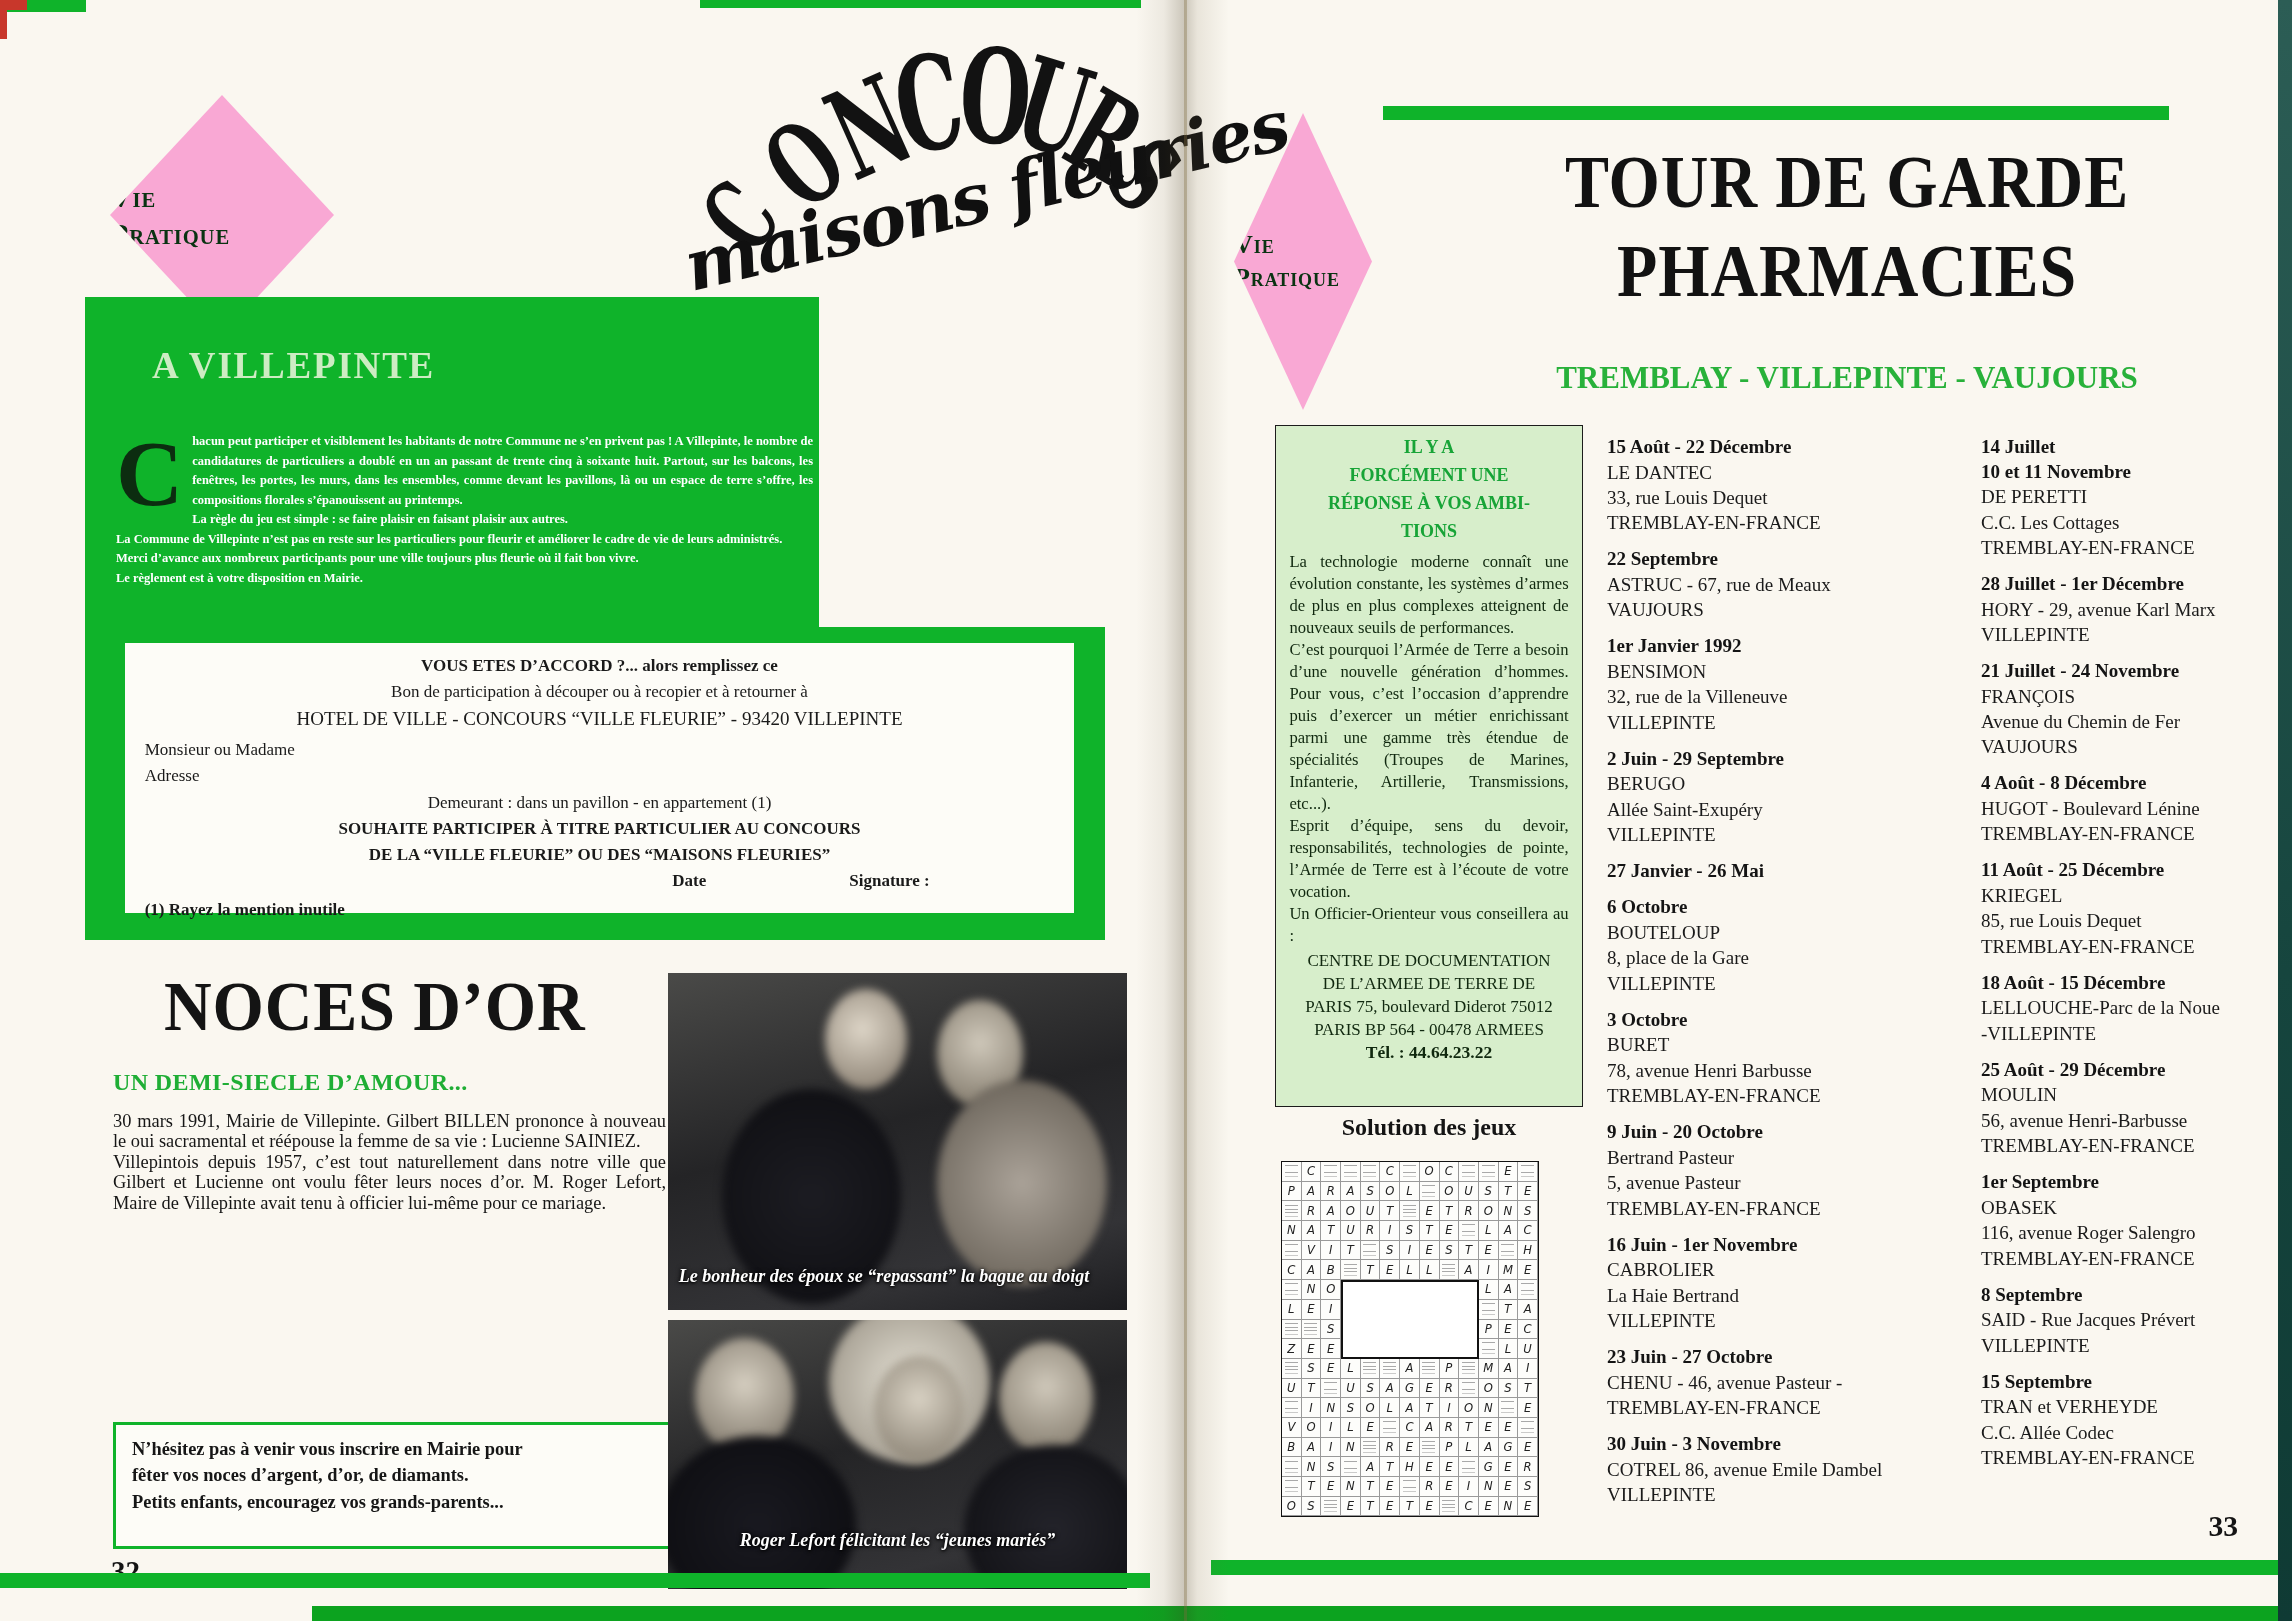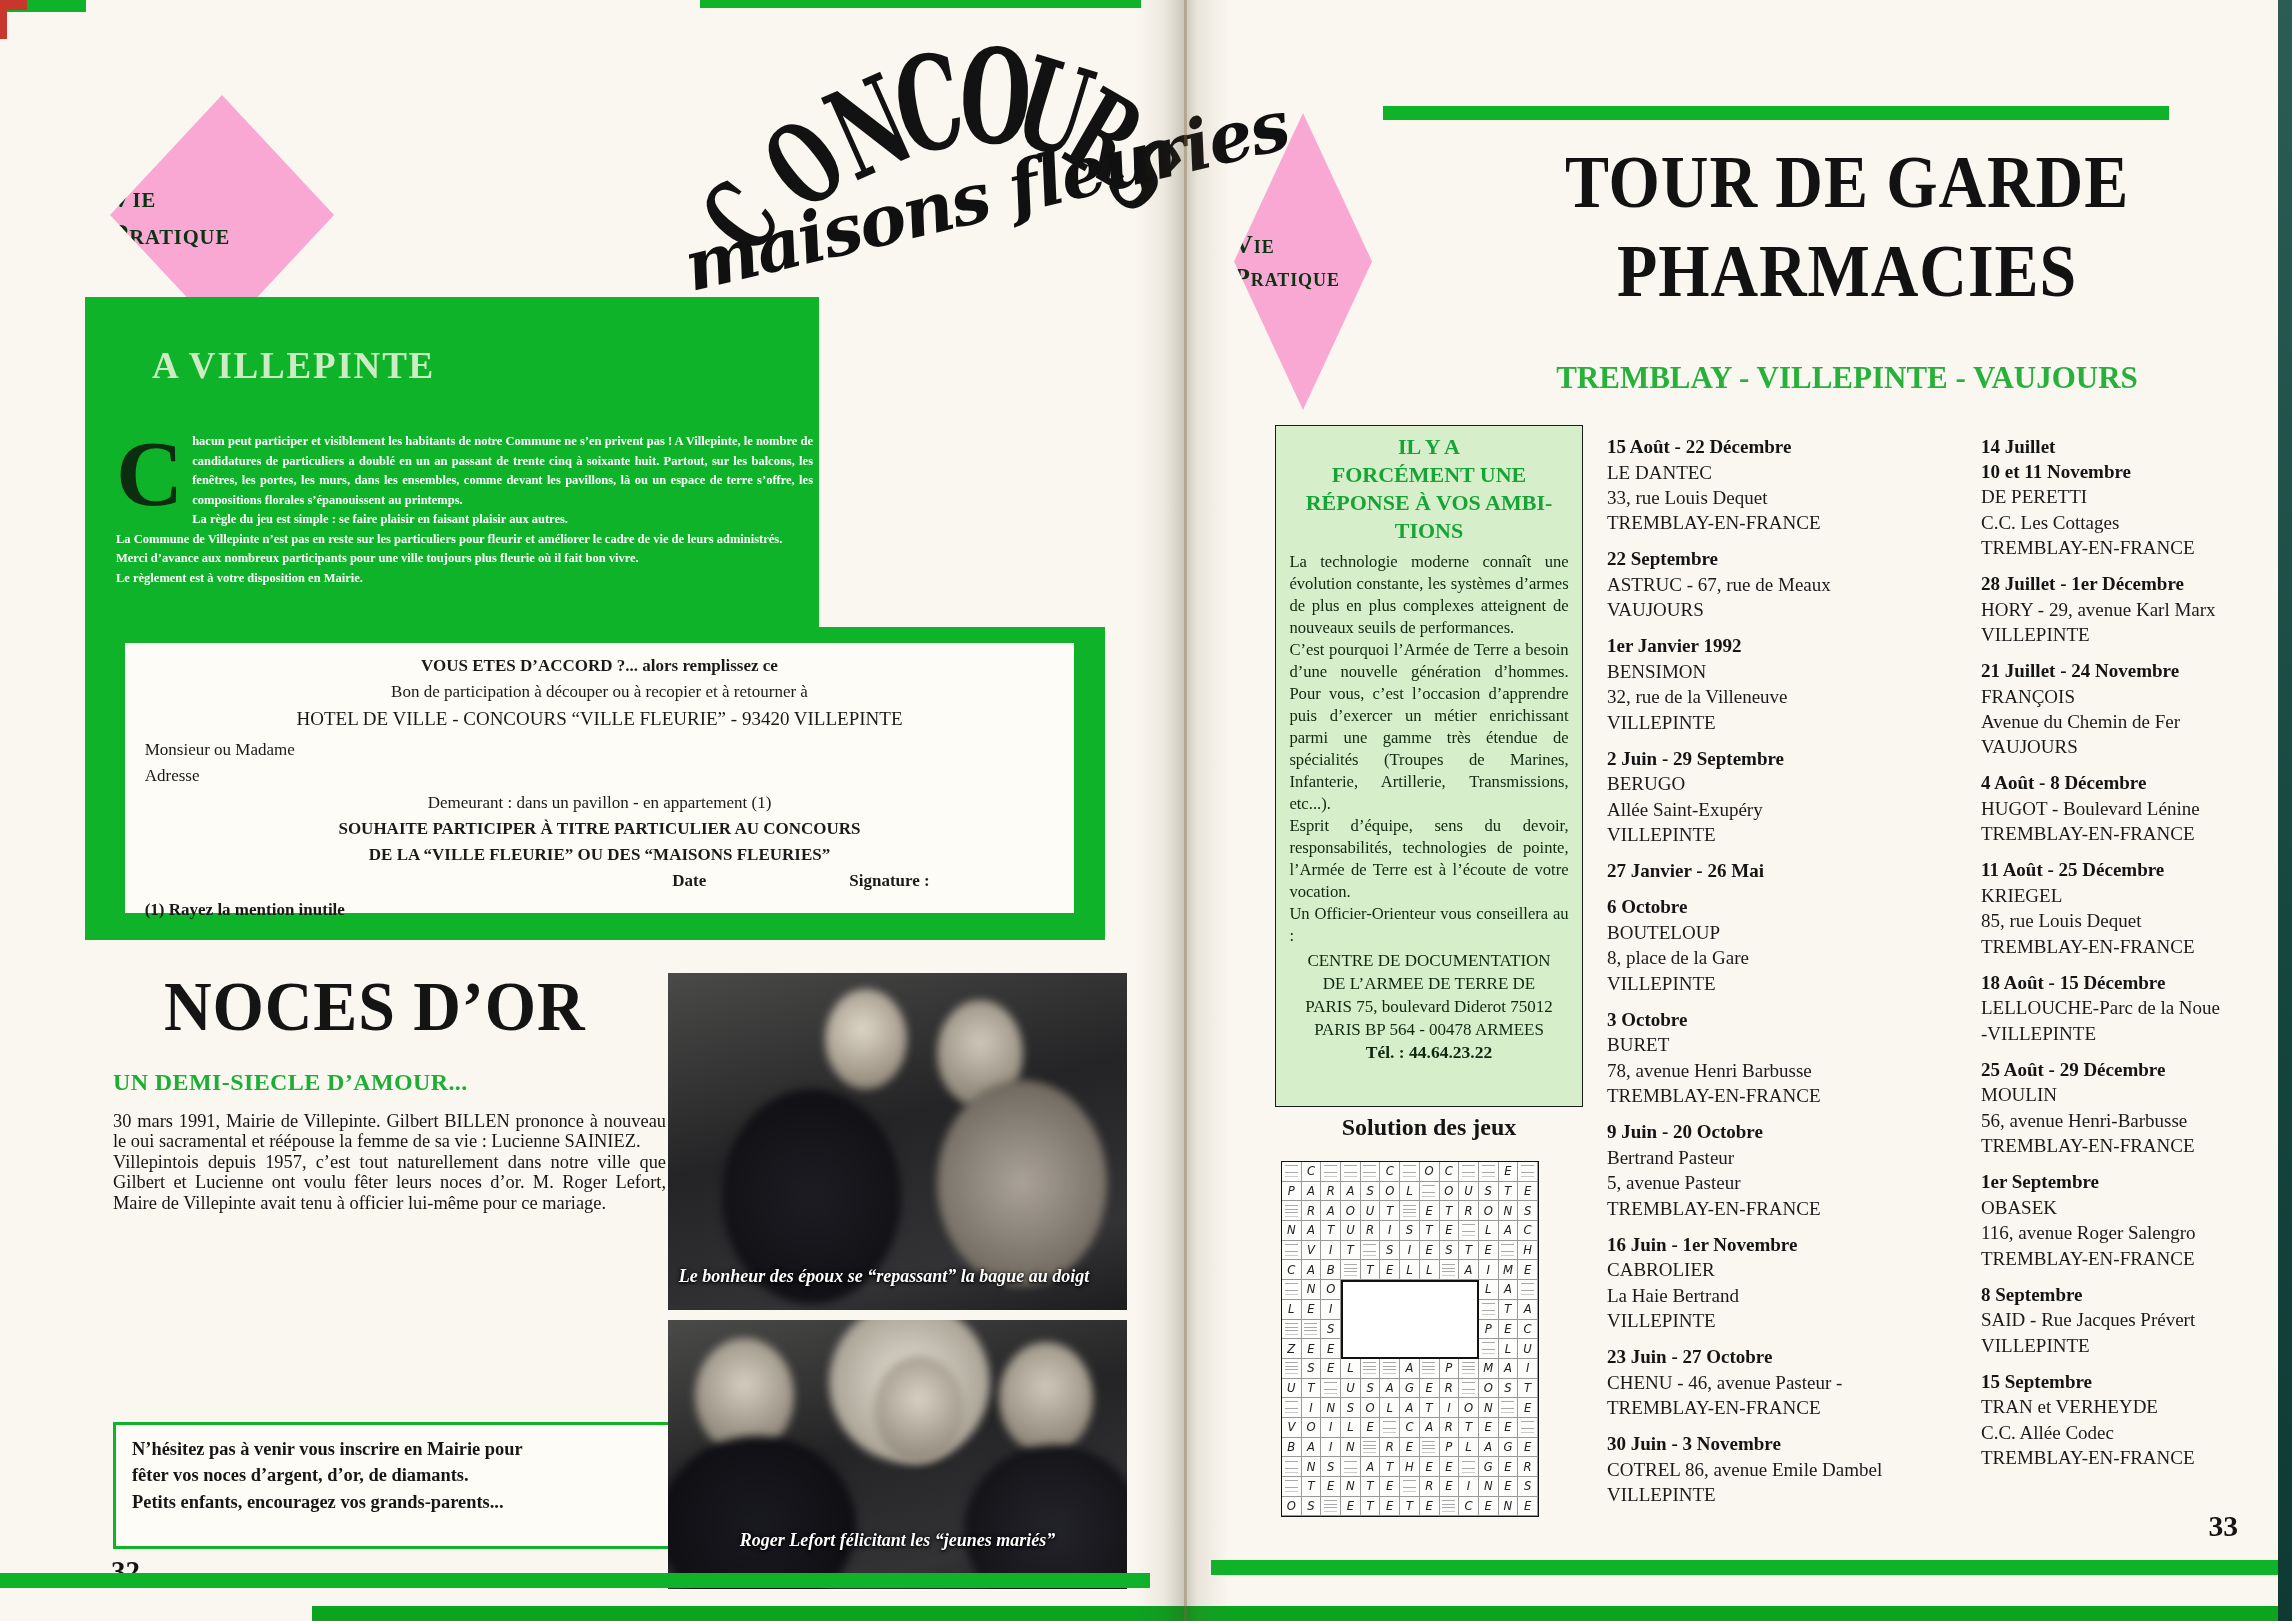--- a/index.html
+++ b/index.html
@@ -47,21 +47,21 @@
              font-size:18px;padding:0 10.7px;text-shadow:0 0.9px 2.7px #000,0 0 5.4px #000;}
   .pagenum{position:absolute;font-size:29px;font-weight:bold;color:#141414;}
   
   .r-titles{position:absolute;left:1522px;top:140px;width:650px;text-align:center;}
   .r-t{font-size:66px;font-weight:bold;color:#121212;transform:scaleY(1.12);transform-origin:center top;letter-spacing:0.9px;}
   .r-t2{margin-top:12.5px;}
   .r-sub{position:absolute;left:1514px;top:360px;width:666px;text-align:center;
          font-size:31px;font-weight:bold;color:#28b13a;}
   .army{position:absolute;left:1275px;top:425px;width:308px;height:682px;background:#d7eecb;
         border:1.8px solid #1c1c1c;padding:7.2px 13.4px;box-sizing:border-box;}
-  .army-title{text-align:center;font-size:22px;font-weight:bold;color:#17a437;line-height:28px;margin-bottom:6.3px;}
+  .army-title{text-align:center;font-size:18px;font-weight:bold;color:#17a437;line-height:28px;margin-bottom:6.3px;}
   .army-body{font-size:16.6px;line-height:22px;color:#10280f;}
   .ab-p{margin:0;text-align:justify;}
   .army-addr{font-size:17px;line-height:23px;text-align:center;color:#10280f;margin-top:1.8px;}
   .army-phone{font-size:17.5px;font-weight:bold;text-align:center;color:#10280f;margin-top:0.9px;}
   .sol-title{position:absolute;left:1275px;top:1114px;width:308px;text-align:center;
              font-size:24px;font-weight:bold;color:#141414;}
   .puzzle{position:absolute;left:1281px;top:1161px;display:grid;
           grid-template-columns:repeat(13,19.7px);grid-auto-rows:19.7px;
           border:1.8px solid #111;background:#fdfdfb;}
   .pz-cell{border-right:0.9px solid #999;border-bottom:0.9px solid #999;box-sizing:border-box;

